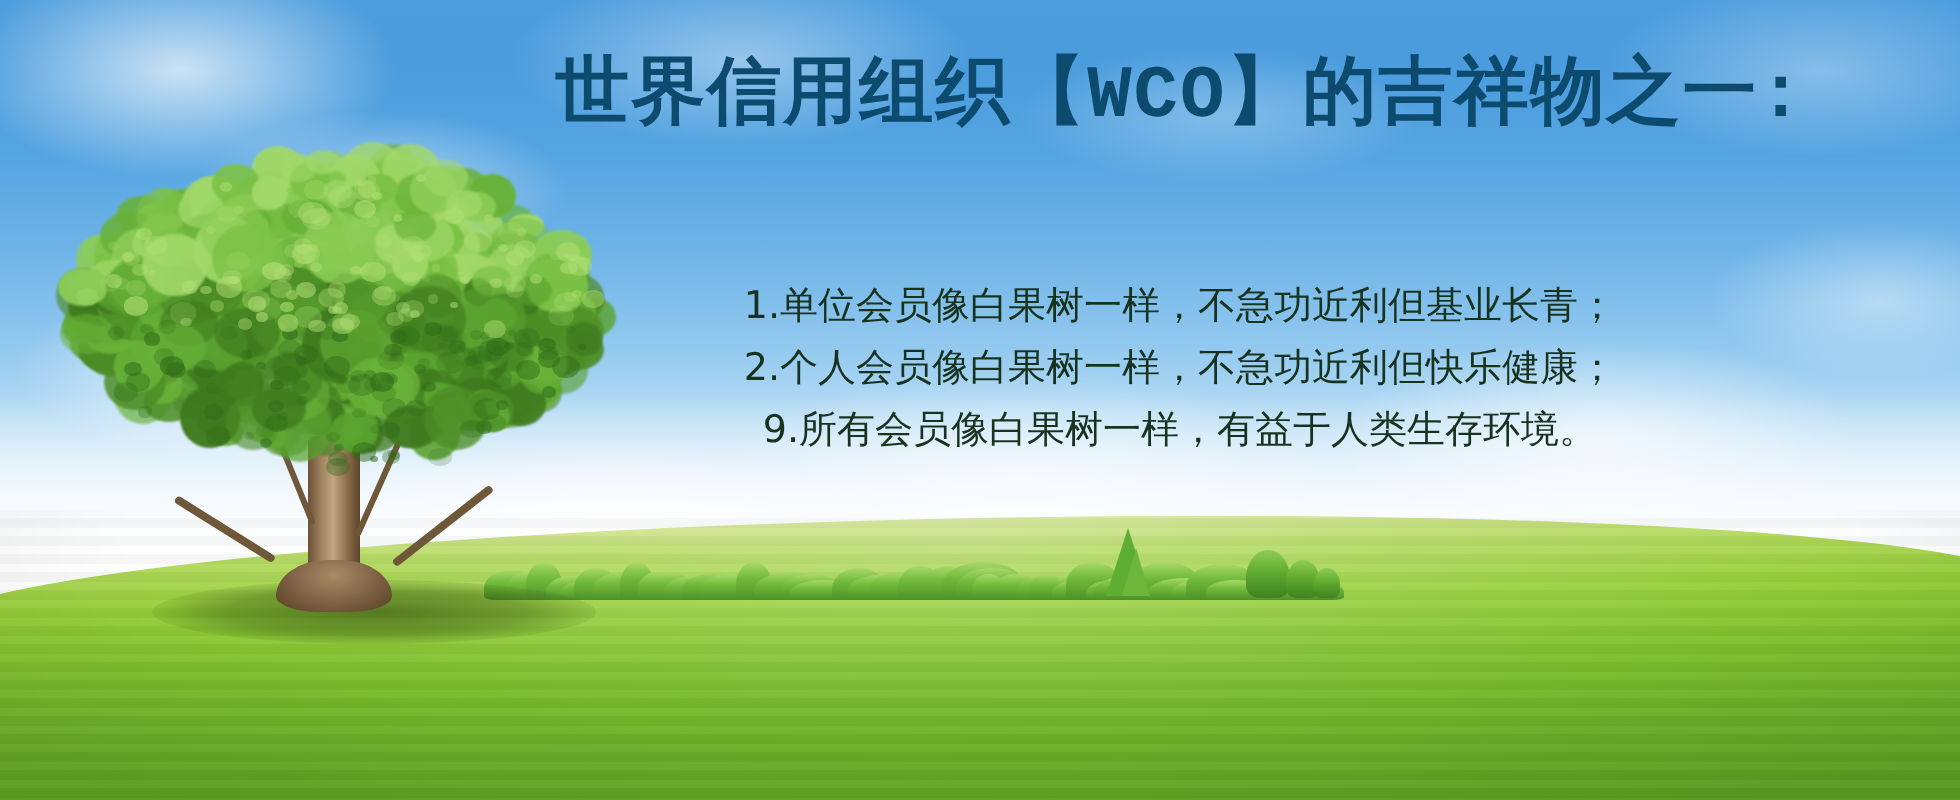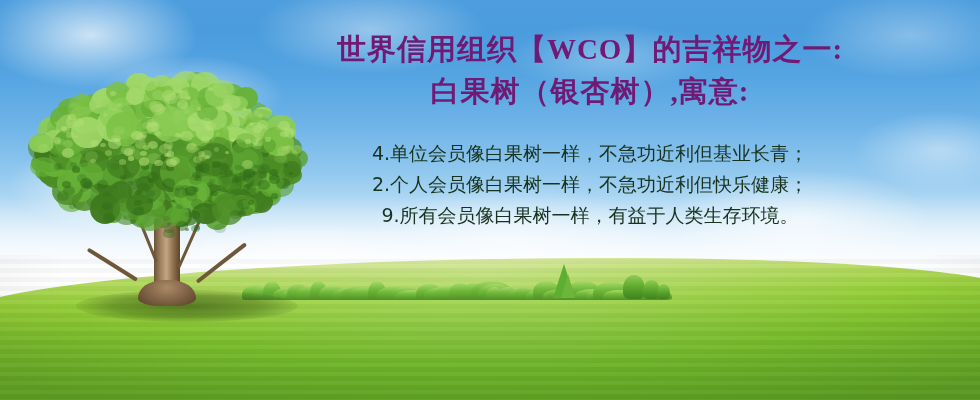--- a/index.html
+++ b/index.html
@@ -184,25 +184,25 @@
 
   
   .title-wrap {
     position: absolute;
     left: 240px; top: 28px;
     width: 700px;
     text-align: center;
     z-index: 20;
   }
   .title-line {
-    font-family: Liberation Serif, serif;
+    font-family: Liberation Mono, monospace;
     font-weight: bold;
-    font-size: 29px;
+    font-size: 37px;
     line-height: 42px;
-    color: #701a75;
+    color: #0c4a6e;
     letter-spacing: 1px;
     white-space: nowrap;
   }
   .title-line.l2 {
     letter-spacing: 1px;
   }
 
   .body-wrap {
     position: absolute;
     left: 240px; top: 138px;
@@ -1044,22 +1044,21 @@
         <div class="leaf-speck" style="left: 43.9726px; top: 49.1417px; width: 7.6052px; height: 6.08416px; background: rgb(180, 224, 119); opacity: 0.35;"></div>
         <div class="leaf-speck" style="left: 121.323px; top: 92.1816px; width: 11.5982px; height: 9.27853px; background: rgb(47, 106, 24); opacity: 0.29;"></div>
         <div class="leaf-speck" style="left: 140.599px; top: 65.6126px; width: 12.9574px; height: 10.3659px; background: rgb(180, 224, 119); opacity: 0.38;"></div>
         <div class="leaf-speck" style="left: 126.264px; top: 20.9102px; width: 13.0409px; height: 10.4327px; background: rgb(180, 224, 119); opacity: 0.24;"></div>
         <div class="leaf-speck" style="left: 216.015px; top: 94.7812px; width: 11.7252px; height: 9.38018px; background: rgb(47, 106, 24); opacity: 0.37;"></div>
       </div>
   </div>
 
   <div class="title-wrap">
     <div class="title-line l1">世界信用组织【WCO】的吉祥物之一:</div>
-    <div class="title-line l2">白果树（银杏树）,寓意:</div>
   </div>
 
   <div class="body-wrap">
-    <div class="body-line">4.单位会员像白果树一样，不急功近利但基业长青；</div>
+    <div class="body-line">1.单位会员像白果树一样，不急功近利但基业长青；</div>
     <div class="body-line">2.个人会员像白果树一样，不急功近利但快乐健康；</div>
     <div class="body-line">9.所有会员像白果树一样，有益于人类生存环境。</div>
   </div>
 
 </div>
 
 </body></html>

